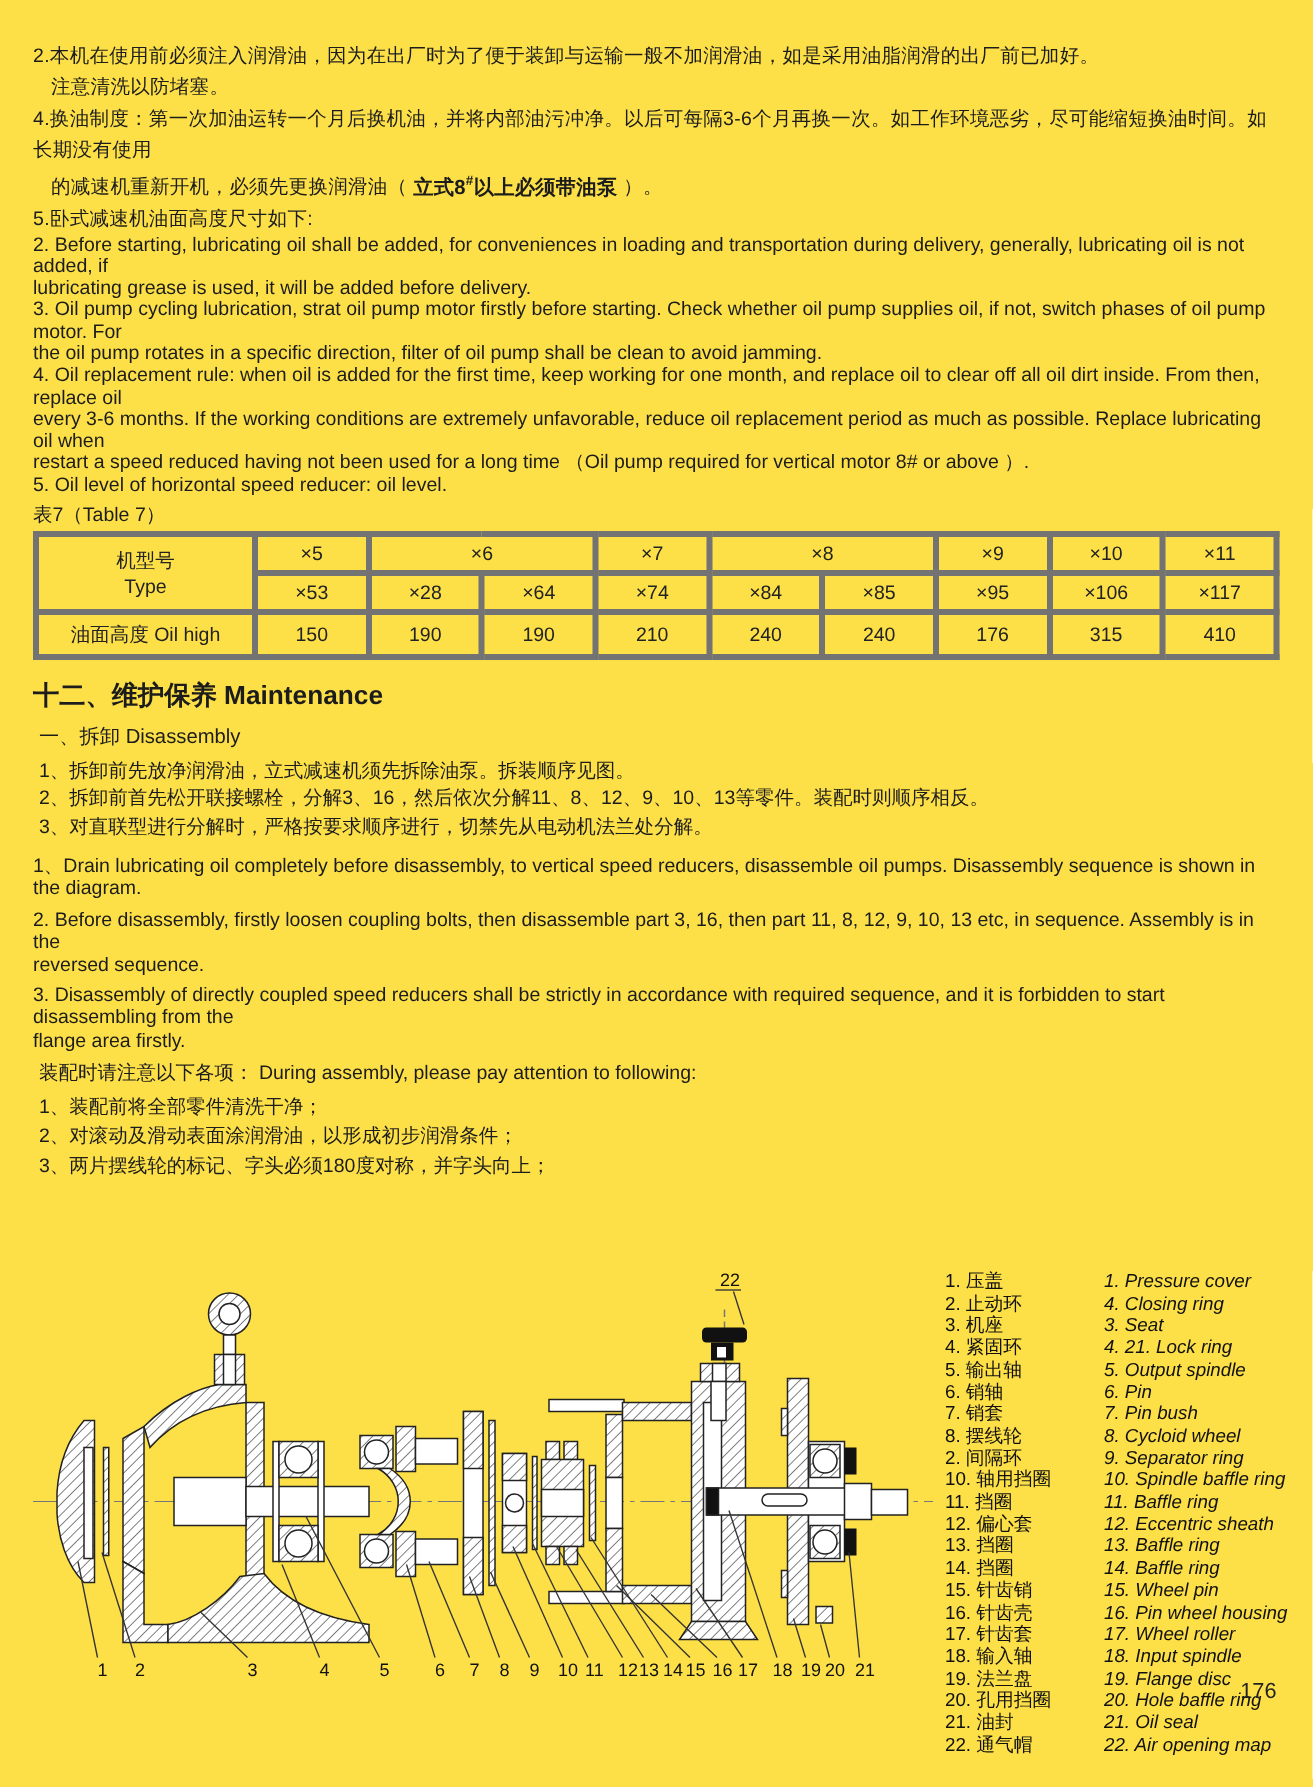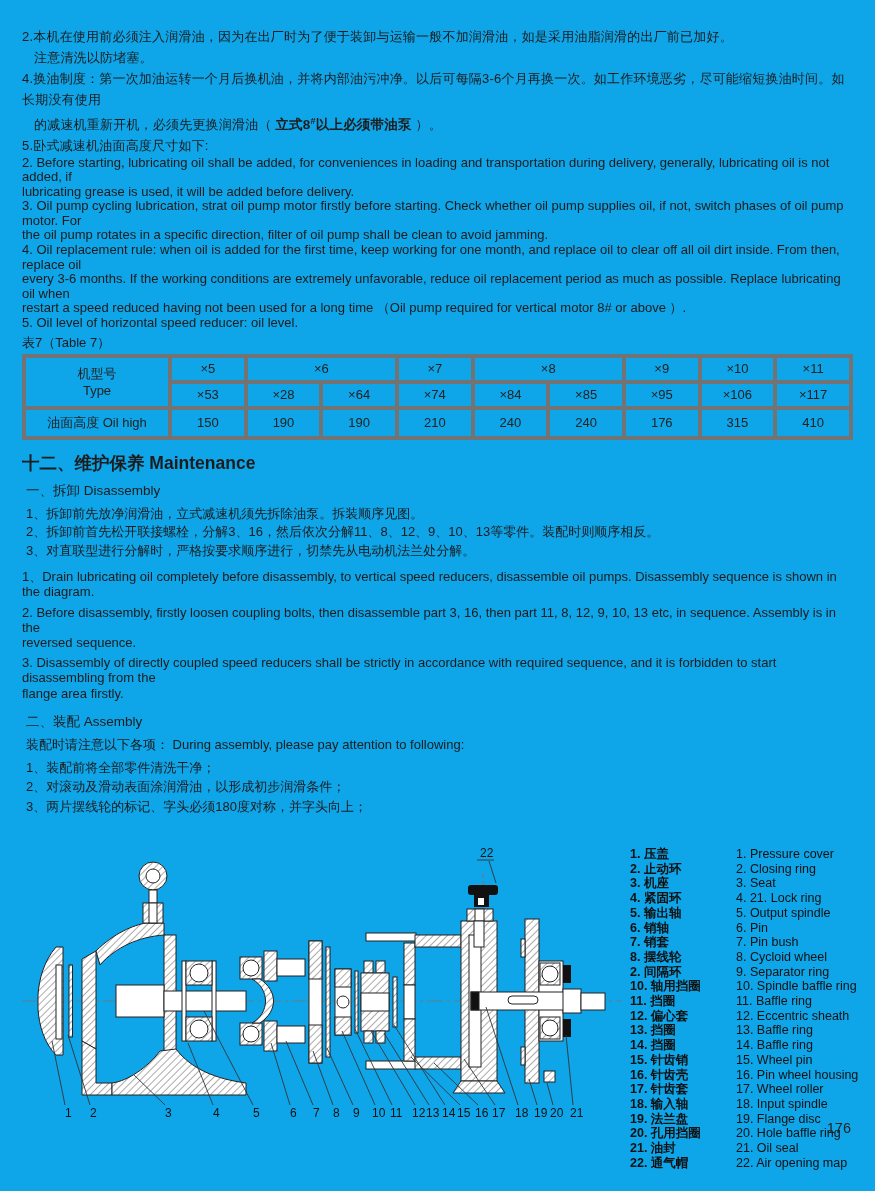--- a/index.html
+++ b/index.html
@@ -1,19 +1,19 @@
 <!DOCTYPE html>
 <html><head>
 <meta charset="utf-8">
 <style>
   html,body{margin:0;padding:0;background:#ffffff;}
   .page{
     position:relative;
     width:875px;height:1191px;
-    background:#0ea5e9;
+    background:#fde047;
     font-family:"Liberation Sans","DejaVu Sans",sans-serif;
     color:#1c1c1c;
     overflow:hidden;
   }
   .flow{
     position:absolute;top:0;left:0;width:875px;height:843px;
     box-sizing:border-box;padding:26px 22px 0 22px;overflow:hidden;
   }
   
   .cn-block p{margin:0;font-size:13px;line-height:21px;letter-spacing:.2px;}
@@ -36,22 +36,22 @@
   .sub-heading{font-size:13.5px;margin:7px 0 5px 4px;}
   .cn-list p{margin:0;font-size:13px;line-height:18.5px;padding-left:4px;}
   .cn-list.wide p{line-height:19.5px;}
   .en-list p{margin:0 0 5px 0;font-size:13px;line-height:15.2px;white-space:pre-line;}
   .assembly-note{font-size:13px;margin:2px 0 4px 4px;}
   
   .diagram-zone{position:absolute;top:843px;left:0;width:875px;height:320px;}
   .diagram-zone svg{position:absolute;left:16px;top:0;}
   .parts-col{position:absolute;top:4px;font-size:12.5px;line-height:14.7px;color:#111;}
   .parts-col p{margin:0;white-space:nowrap;}
-  .parts-cn{left:630px;width:102px;font-weight:bold;}
-  .parts-en{left:736px;width:140px;}
+  .parts-cn{left:630px;width:102px;}
+  .parts-en{left:736px;width:140px;font-style:italic;}
   .page-number{position:absolute;right:24px;top:1120px;font-size:14.5px;color:#222;}
   .dline{stroke:#333;stroke-width:0.9;}
   .dnum{font-size:12px;fill:#111;}
 </style>
 </head>
 <body>
 
 <div class="page">
 
   <div class="flow">
@@ -141,21 +141,20 @@
       </div>
 
     <div class="en-list" style="margin-top:9px;">
         <p>1、Drain lubricating oil completely before disassembly, to vertical speed reducers, disassemble oil pumps. Disassembly sequence is shown in the diagram.</p>
         <p>2. Before disassembly, firstly loosen coupling bolts, then disassemble part 3, 16, then part 11, 8, 12, 9, 10, 13 etc, in sequence. Assembly is in the
 reversed sequence.</p>
         <p>3. Disassembly of directly coupled speed reducers shall be strictly in accordance with required sequence, and it is forbidden to start disassembling from the
 flange area firstly.</p>
       </div>
 
-    <div class="sub-heading" style="margin-top:12px;">二、装配   Assembly</div>
 
     <div class="assembly-note">装配时请注意以下各项：      During assembly, please pay attention to following:</div>
 
     <div class="cn-list wide">
         <p>1、装配前将全部零件清洗干净；</p>
         <p>2、对滚动及滑动表面涂润滑油，以形成初步润滑条件；</p>
         <p>3、两片摆线轮的标记、字头必须180度对称，并字头向上；</p>
       </div>
 
   </div>
@@ -360,21 +359,21 @@
         <p>17. 针齿套</p>
         <p>18. 输入轴</p>
         <p>19. 法兰盘</p>
         <p>20. 孔用挡圈</p>
         <p>21. 油封</p>
         <p>22. 通气帽</p>
       </div>
 
     <div class="parts-col parts-en">
         <p>1.  Pressure cover</p>
-        <p>2.  Closing ring</p>
+        <p>4.  Closing ring</p>
         <p>3.  Seat</p>
         <p>4.  21. Lock ring</p>
         <p>5.  Output spindle</p>
         <p>6.  Pin</p>
         <p>7.  Pin bush</p>
         <p>8.  Cycloid wheel</p>
         <p>9.  Separator ring</p>
         <p>10. Spindle baffle ring</p>
         <p>11. Baffle ring</p>
         <p>12. Eccentric sheath</p>

